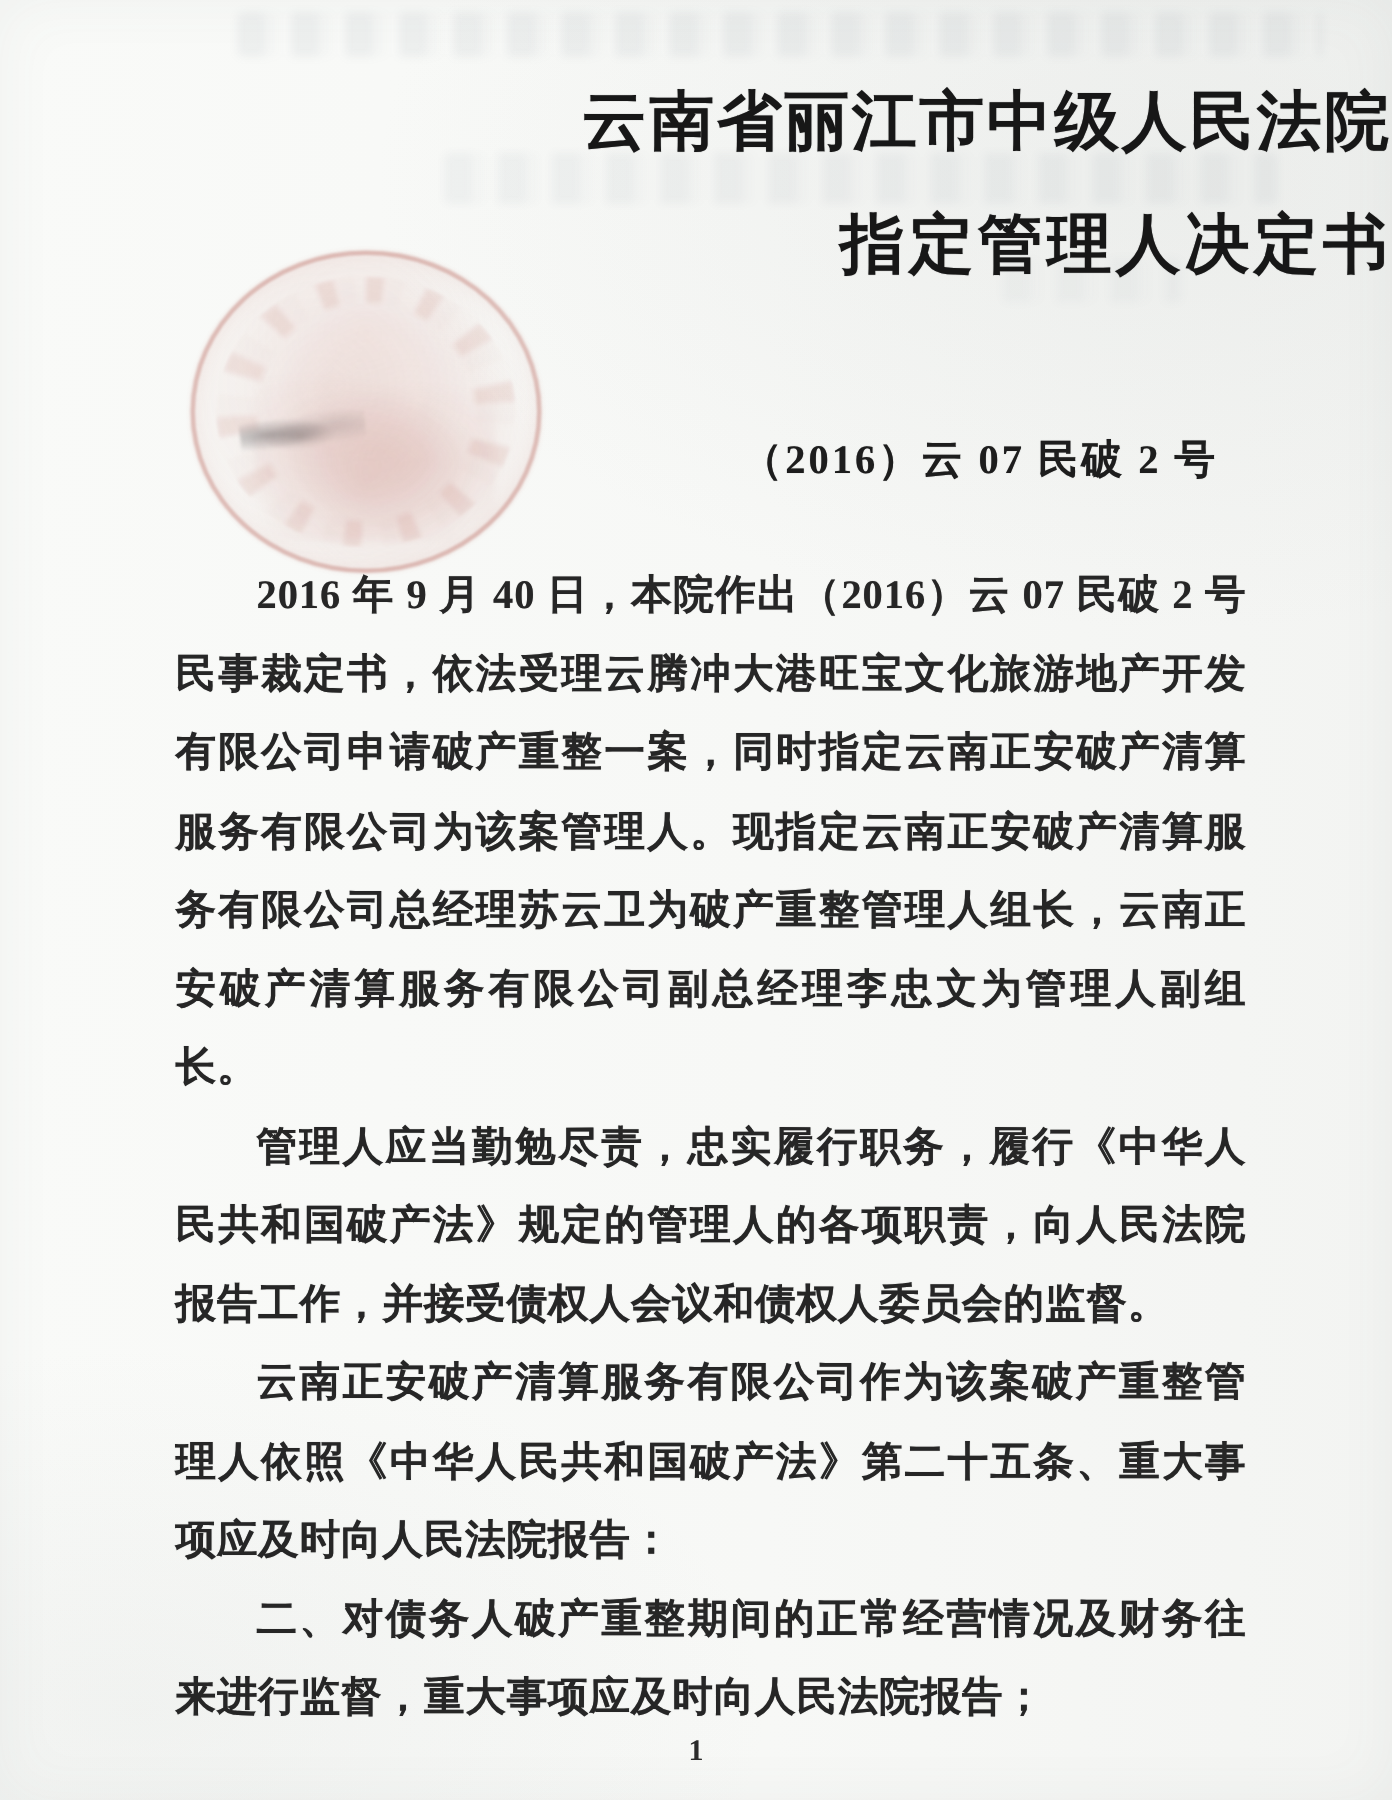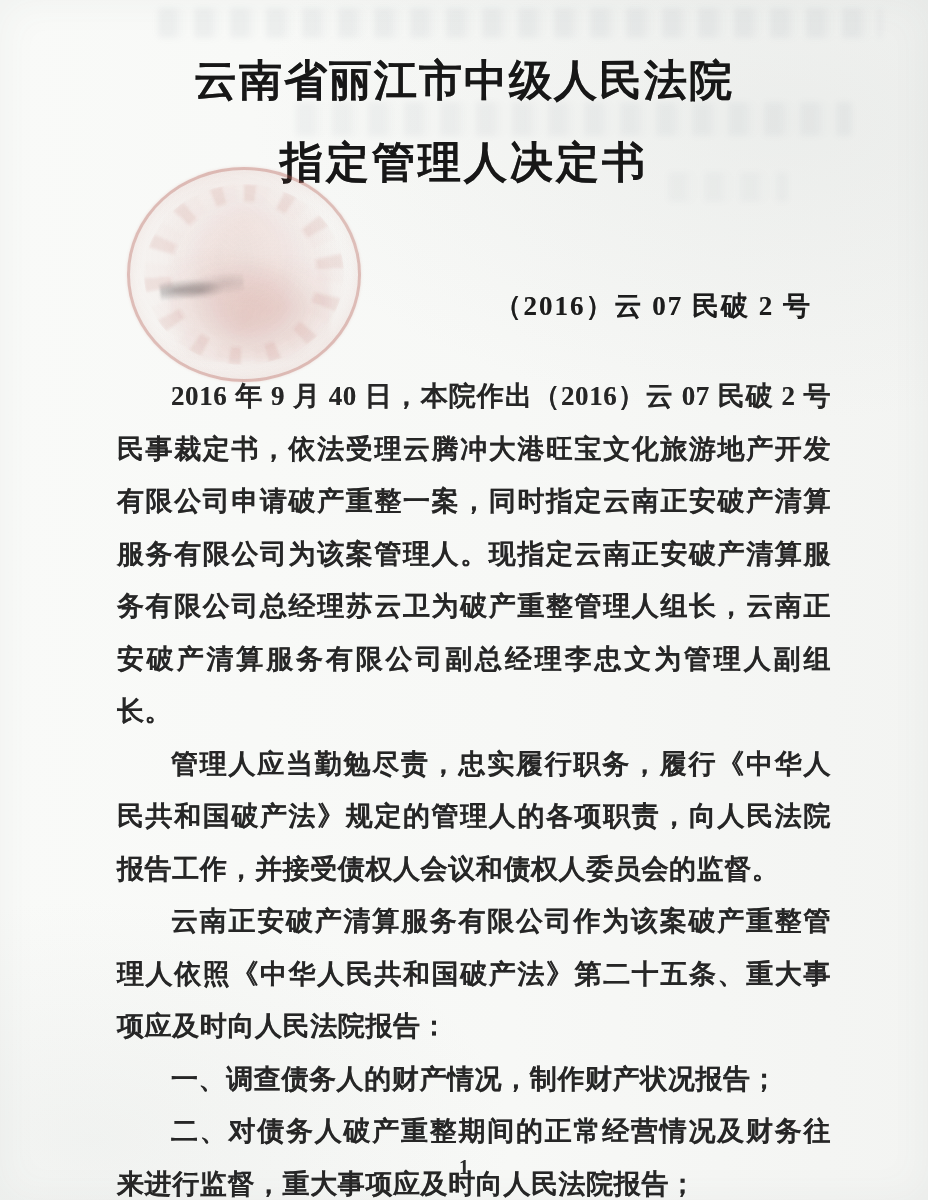--- a/index.html
+++ b/index.html
@@ -35,32 +35,32 @@
       rgba(120,130,145,0.00) 27px 36px);
   }
   .bleed-top    { left: 158px; top: 8px;   width: 724px; height: 30px; }
   .bleed-mid    { left: 296px; top: 102px; width: 556px; height: 34px; opacity: 0.45; }
   .bleed-side   { left: 668px; top: 172px; width: 120px; height: 30px; opacity: 0.30; }
 
   .court-name {
     position: absolute;
     left: 0; top: 52px;
     width: 100%;
-    text-align: center;
+    text-align: right;
     font-size: 43px;
     font-weight: 700;
     letter-spacing: 2px;
     color: #171717;
     text-shadow: 0 0 0.6px rgba(25,25,25,0.6);
   }
   .doc-title {
     position: absolute;
     left: 0; top: 134px;
     width: 100%;
-    text-align: center;
+    text-align: right;
     font-size: 43px;
     font-weight: 700;
     letter-spacing: 3px;
     color: #171717;
     text-shadow: 0 0 0.6px rgba(25,25,25,0.6);
   }
 
   
   .seal {
     position: absolute;
@@ -163,19 +163,18 @@
   <div class="seal">
     <div class="seal-ink-smudge"></div>
   </div>
 
   <div class="case-number">（2016）云 07 民破 2 号</div>
 
   <div class="doc-body">
     <p>2016 年 9 月 40 日，本院作出（2016）云 07 民破 2 号民事裁定书，依法受理云腾冲大港旺宝文化旅游地产开发有限公司申请破产重整一案，同时指定云南正安破产清算服务有限公司为该案管理人。现指定云南正安破产清算服务有限公司总经理苏云卫为破产重整管理人组长，云南正安破产清算服务有限公司副总经理李忠文为管理人副组长。</p>
     <p>管理人应当勤勉尽责，忠实履行职务，履行《中华人民共和国破产法》规定的管理人的各项职责，向人民法院报告工作，并接受债权人会议和债权人委员会的监督。</p>
     <p>云南正安破产清算服务有限公司作为该案破产重整管理人依照《中华人民共和国破产法》第二十五条、重大事项应及时向人民法院报告：</p>
-    <p>一、调查债务人的财产情况，制作财产状况报告；</p>
     <p>二、对债务人破产重整期间的正常经营情况及财务往来进行监督，重大事项应及时向人民法院报告；</p>
   </div>
 
   <div class="page-number">1</div>
 
 </div>
 
 </body></html>

